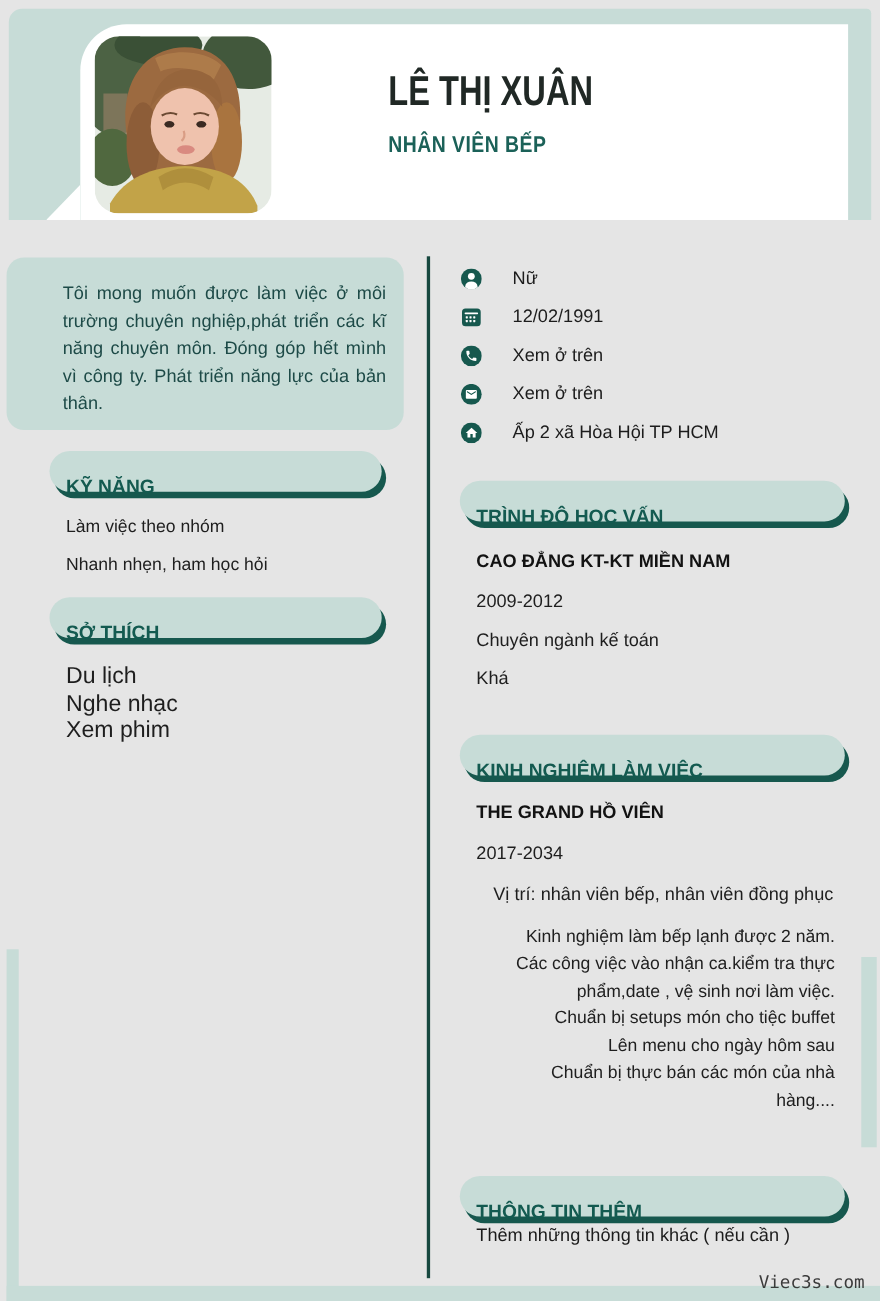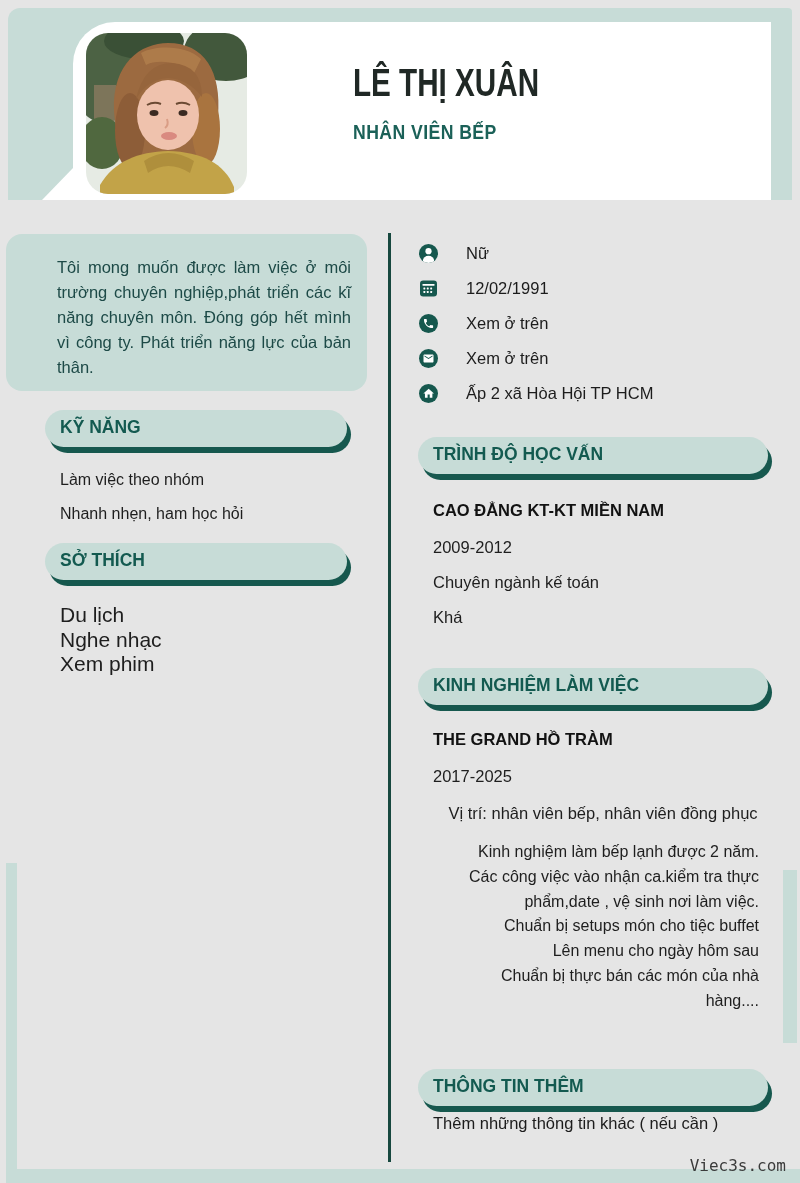--- a/index.html
+++ b/index.html
@@ -32,21 +32,21 @@
   .divider{position:absolute;left:388px;top:233px;width:3px;height:929px;background:var(--divider);}
   .left-strip{position:absolute;left:6px;top:863px;width:11px;height:320px;background:var(--teal);}
   .right-strip{position:absolute;left:783px;top:870px;width:14px;height:173px;background:var(--teal);}
   .bottom-band{position:absolute;left:6px;top:1169px;width:794px;height:14px;background:var(--teal);}
   
   .intro-box{position:absolute;left:6px;top:234px;width:361px;height:157px;box-sizing:border-box;
     background:var(--teal);border-radius:16px;padding:21px 16px 0 51px;
     font-size:16.5px;line-height:25px;color:#1d4a47;text-align:justify;}
   .pill{position:absolute;box-sizing:border-box;height:37px;background:var(--teal);
     border-radius:19px;box-shadow:4px 6px 0 var(--teal-dark);
-    padding:7px 0 0 15px;font-weight:bold;font-size:17.5px;color:var(--heading);white-space:nowrap;}
+    padding:22px 0 0 15px;font-weight:bold;font-size:17.5px;color:var(--heading);white-space:nowrap;}
   .pill-left{left:45px;width:302px;}
   .pill-right{left:418px;width:350px;}
   .skills-list{position:absolute;left:60px;top:470px;font-size:16px;line-height:19px;}
   .skills-list .list-item{margin-bottom:15px;}
   .hobbies-list{position:absolute;left:60px;top:603px;font-size:21px;line-height:24.5px;}
   
   .contact{position:absolute;left:419px;top:243px;width:350px;}
   .contact-row{display:flex;align-items:center;gap:28px;height:20px;margin-bottom:15px;}
   .contact-row svg{flex:0 0 auto;display:block;}
   .contact-row .contact-text{font-size:16.5px;color:#1c1c1c;}
@@ -187,22 +187,22 @@
   <div class="pill pill-right" style="top:437px">TRÌNH ĐỘ HỌC VẤN</div>
   <div class="entry edu-entry">
     <p class="entry-title">CAO ĐẲNG KT-KT MIỀN NAM</p>
     <p>2009-2012</p>
     <p>Chuyên ngành kế toán</p>
     <p>Khá</p>
   </div>
 
   <div class="pill pill-right" style="top:668px">KINH NGHIỆM LÀM VIỆC</div>
   <div class="entry exp-entry">
-    <p class="entry-title">THE GRAND HỒ TRÀM</p>
-    <p>2017-2025</p>
+    <p class="entry-title">THE GRAND HỒ VIÊN</p>
+    <p>2017-2034</p>
     <p class="position-line">Vị trí: nhân viên bếp, nhân viên đồng phục</p>
     <p class="description">Kinh nghiệm làm bếp lạnh được 2 năm.
 Các công việc vào nhận ca.kiểm tra thực phẩm,date , vệ sinh nơi làm việc.
 Chuẩn bị setups món cho tiệc buffet
 Lên menu cho ngày hôm sau
 Chuẩn bị thực bán các món của nhà hàng....</p>
   </div>
 
   <div class="pill pill-right" style="top:1069px">THÔNG TIN THÊM</div>
   <div class="info-note">Thêm những thông tin khác ( nếu cần )</div>

